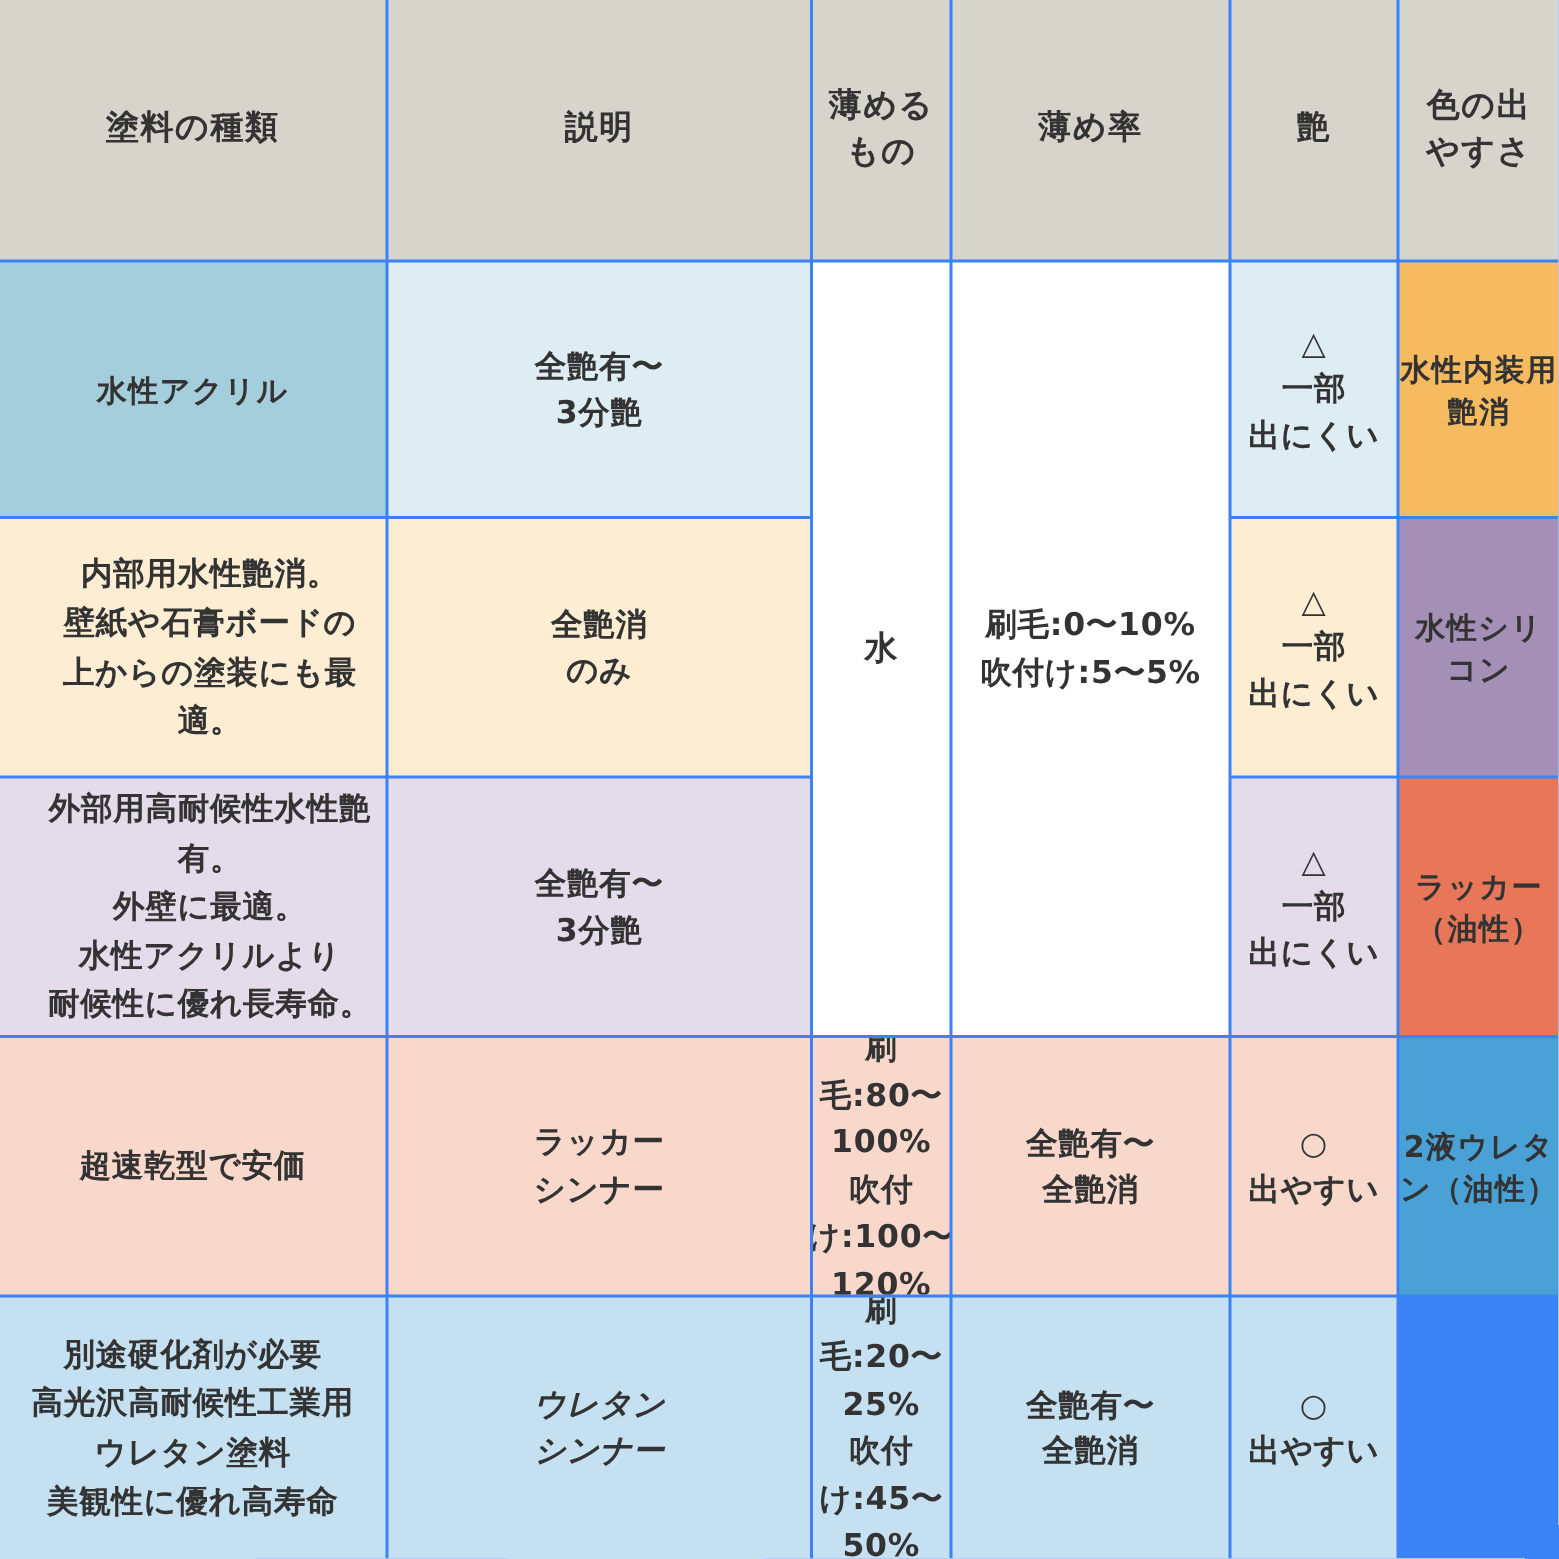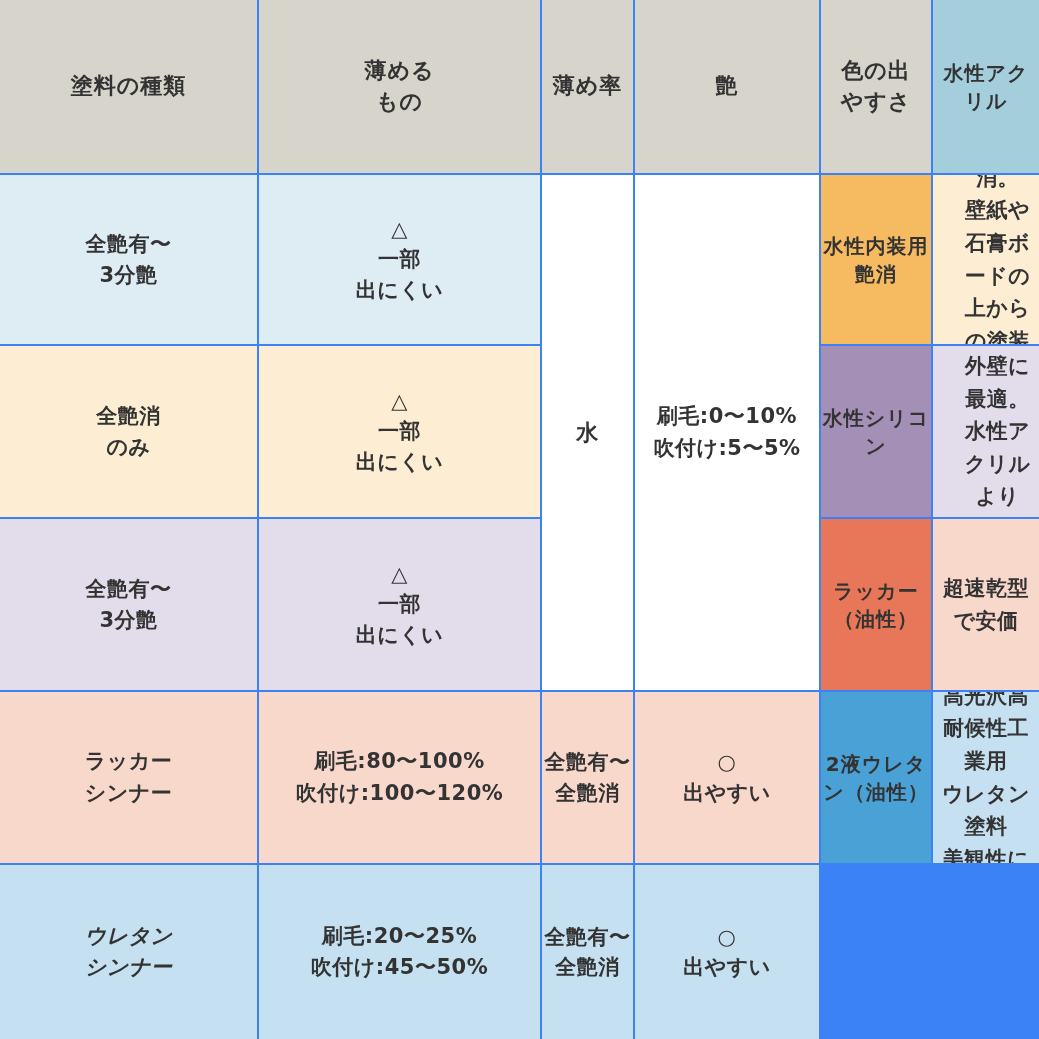--- a/index.html
+++ b/index.html
@@ -64,20 +64,21 @@
     line-height: 1.45;
   }
 </style>
 </head>
 <body>
 
 <div class="table-wrap">
   <div class="paint-table">
 
     <div class="cell header" style="background-color: rgb(215, 212, 204);">塗料の種類</div>
+    <div class="cell header" style="background-color: rgb(215, 212, 204);">説明</div>
     <div class="cell header" style="background-color: rgb(215, 212, 204);">薄める
 もの</div>
     <div class="cell header" style="background-color: rgb(215, 212, 204);">薄め率</div>
     <div class="cell header" style="background-color: rgb(215, 212, 204);">艶</div>
     <div class="cell header" style="background-color: rgb(215, 212, 204);">色の出
 やすさ</div>
 
     <div class="cell thinner-merged" style="background-color: rgb(255, 255, 255);">水</div>
     <div class="cell ratio-merged" style="background-color: rgb(255, 255, 255);">刷毛:0〜10%
 吹付け:5〜5%</div>

